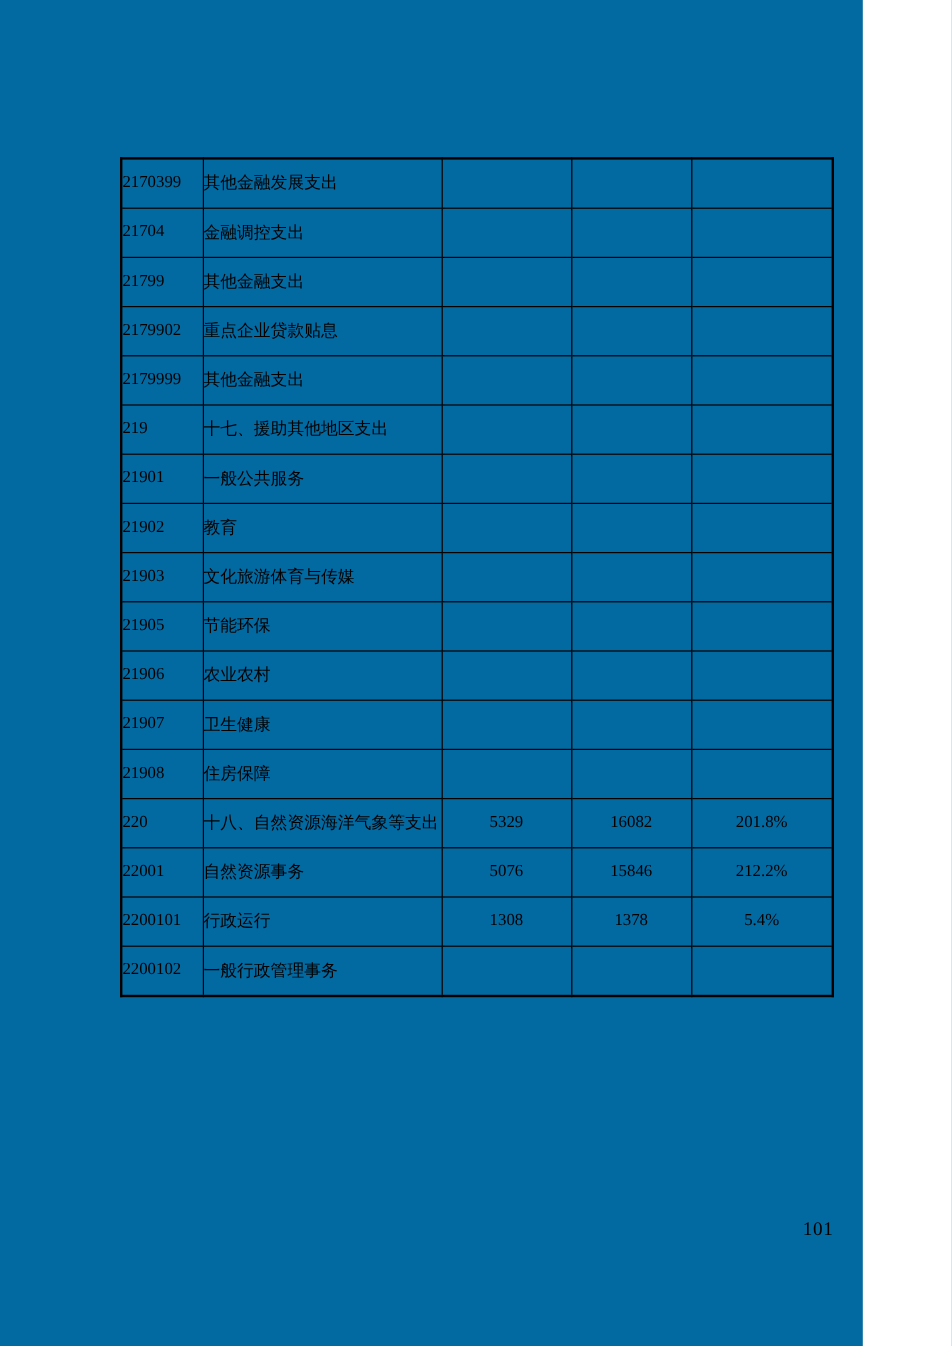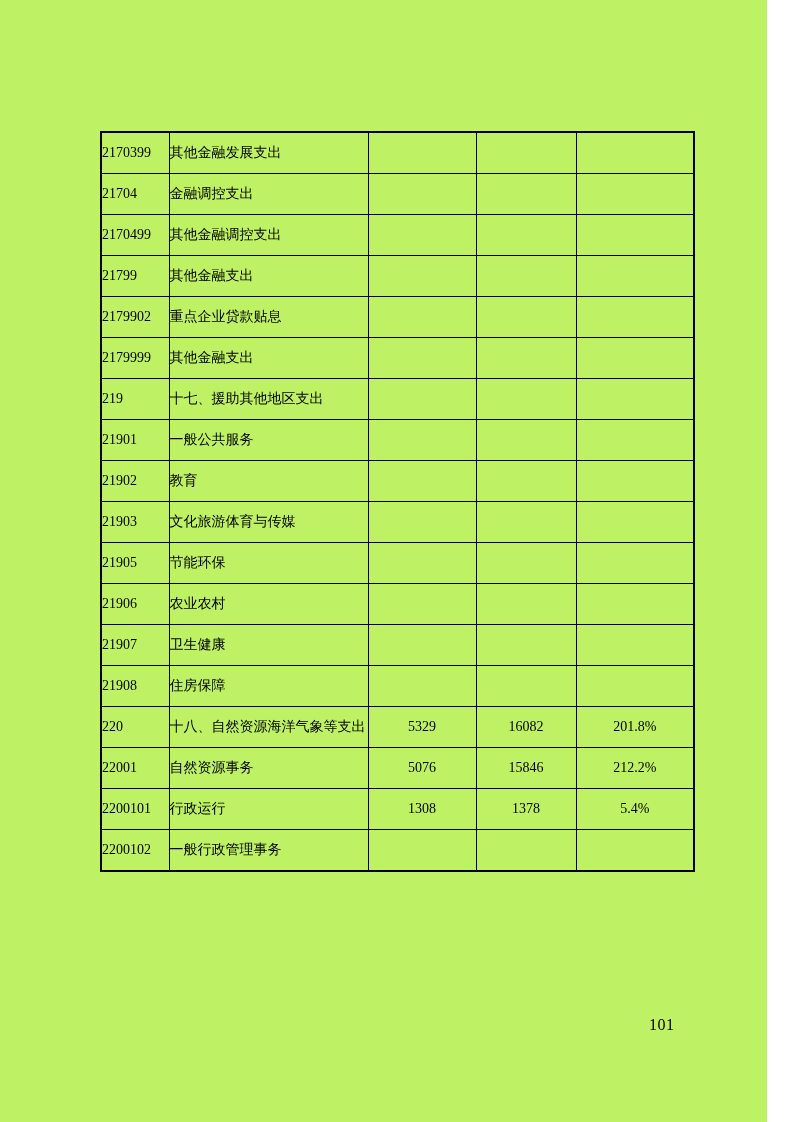--- a/index.html
+++ b/index.html
@@ -4,25 +4,24 @@
 <style>
   html, body {
     margin: 0;
     padding: 0;
     background: #ffffff;
   }
   .page {
     position: relative;
     width: 719px;
     height: 1122px;
-    background: #bef264;
+    background: #0369a1;
     color: #000000;
     font-family: "Liberation Serif", "DejaVu Serif", serif;
     overflow: hidden;
-    padding-left: 48px;
   }
   table.budget {
     position: absolute;
     left: 100px;
     top: 131px;
     border-collapse: collapse;
     table-layout: fixed;
     border: 2px solid #000000;
   }
   table.budget col.w0 { width: 68px; }
@@ -36,21 +35,21 @@
     padding: 0;
     font-size: 14px;
     vertical-align: middle;
     overflow: hidden;
   }
   td.c0 { padding-left: 4px; text-align: left; }
   td.c1 { padding-left: 5px; text-align: left; white-space: nowrap; }
   td.c2, td.c3, td.c4 { text-align: center; }
   .page-number {
     position: absolute;
-    left: 649px;
+    left: 669px;
     top: 1016px;
     font-size: 16px;
     letter-spacing: 0.5px;
   }
 </style>
 </head>
 <body>
 
 <div class="page">
 
@@ -66,27 +65,20 @@
         <tr>
           <td class="c0">2170399</td>
           <td class="c1">其他金融发展支出</td>
           <td class="c2"></td>
           <td class="c3"></td>
           <td class="c4"></td>
         </tr>
         <tr>
           <td class="c0">21704</td>
           <td class="c1">金融调控支出</td>
-          <td class="c2"></td>
-          <td class="c3"></td>
-          <td class="c4"></td>
-        </tr>
-        <tr>
-          <td class="c0">2170499</td>
-          <td class="c1">其他金融调控支出</td>
           <td class="c2"></td>
           <td class="c3"></td>
           <td class="c4"></td>
         </tr>
         <tr>
           <td class="c0">21799</td>
           <td class="c1">其他金融支出</td>
           <td class="c2"></td>
           <td class="c3"></td>
           <td class="c4"></td>

